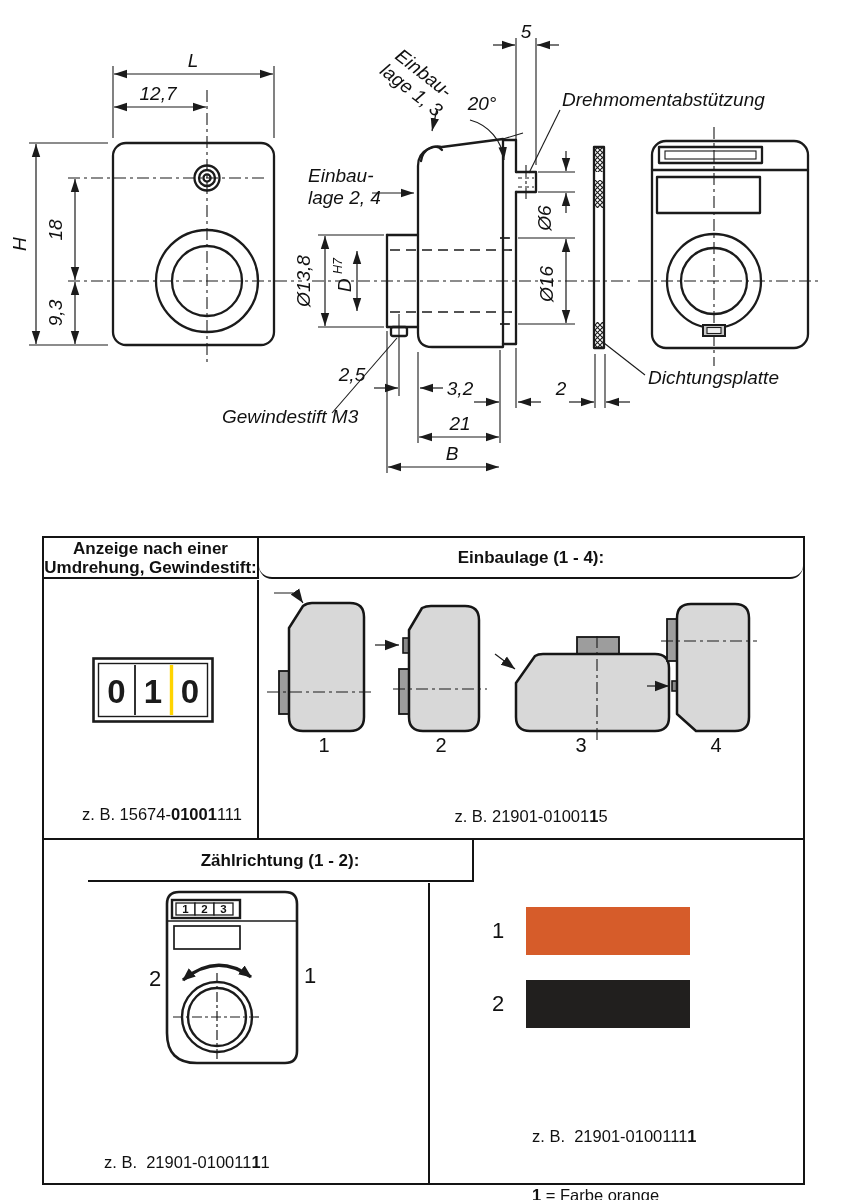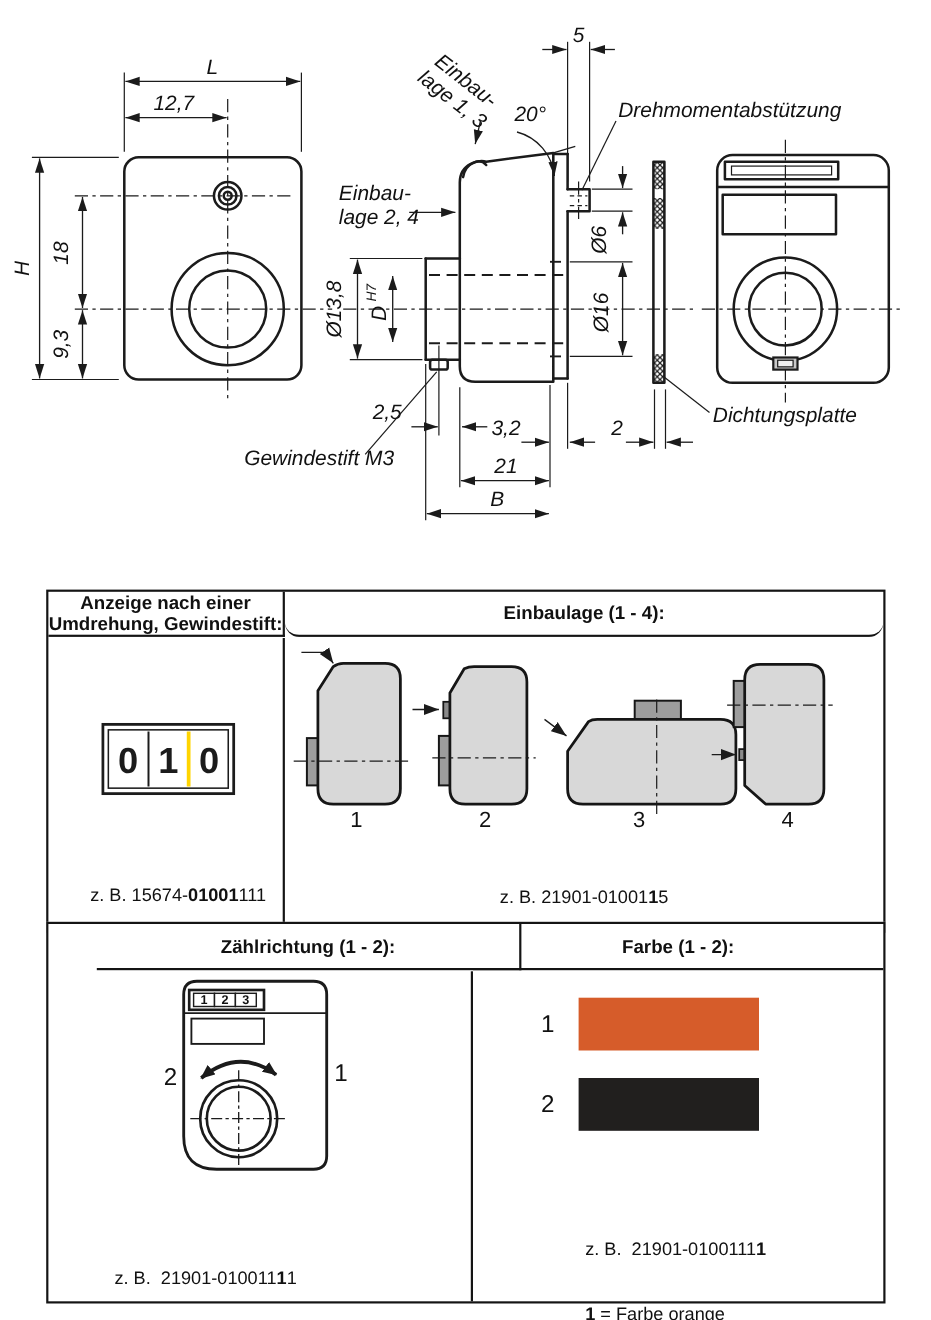--- a/index.html
+++ b/index.html
@@ -300,23 +300,20 @@
         <div><b>1</b><span> = Einbaulage</span></div>
       </div>
     </div>
   </div>
 
   <div class="tbl" style="left:42px; top:838px; width:763px; height:347px;">
 
     <div class="hcell colline-r" style="left:0; width:386px; height:42px;margin-left:44px;">
       <span>Zählrichtung (1 - 2):</span>
     </div>
-    <div class="hcell" style="left:386px; right:0; height:42px;">
-      <span>Farbe (1 - 2):</span>
-    </div>
 
     <div class="bcell colline-r" style="left:0; width:386px; height:300px;">
       <svg style="position:absolute; left:103px; top:7px;" width="260" height="180" viewBox="0 0 260 180">
         <defs>
           <marker id="ae3" markerUnits="userSpaceOnUse" markerWidth="15" markerHeight="12" refX="12" refY="6" orient="auto">
             <path d="M0,0.5 L13,6 L0,11.5 Z" fill="#1b1b1b"></path>
           </marker>
           <marker id="as3" markerUnits="userSpaceOnUse" markerWidth="15" markerHeight="12" refX="12" refY="6" orient="auto-start-reverse">
             <path d="M0,0.5 L13,6 L0,11.5 Z" fill="#1b1b1b"></path>
           </marker>

